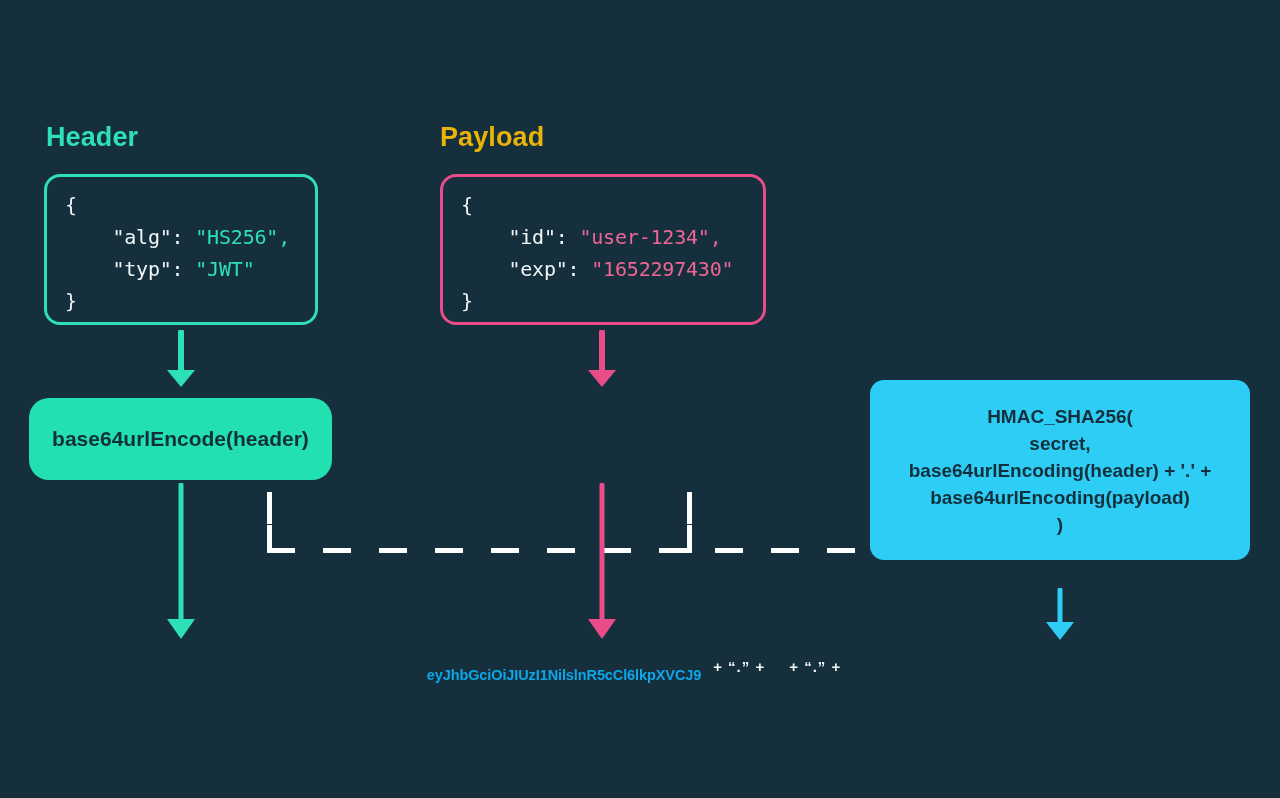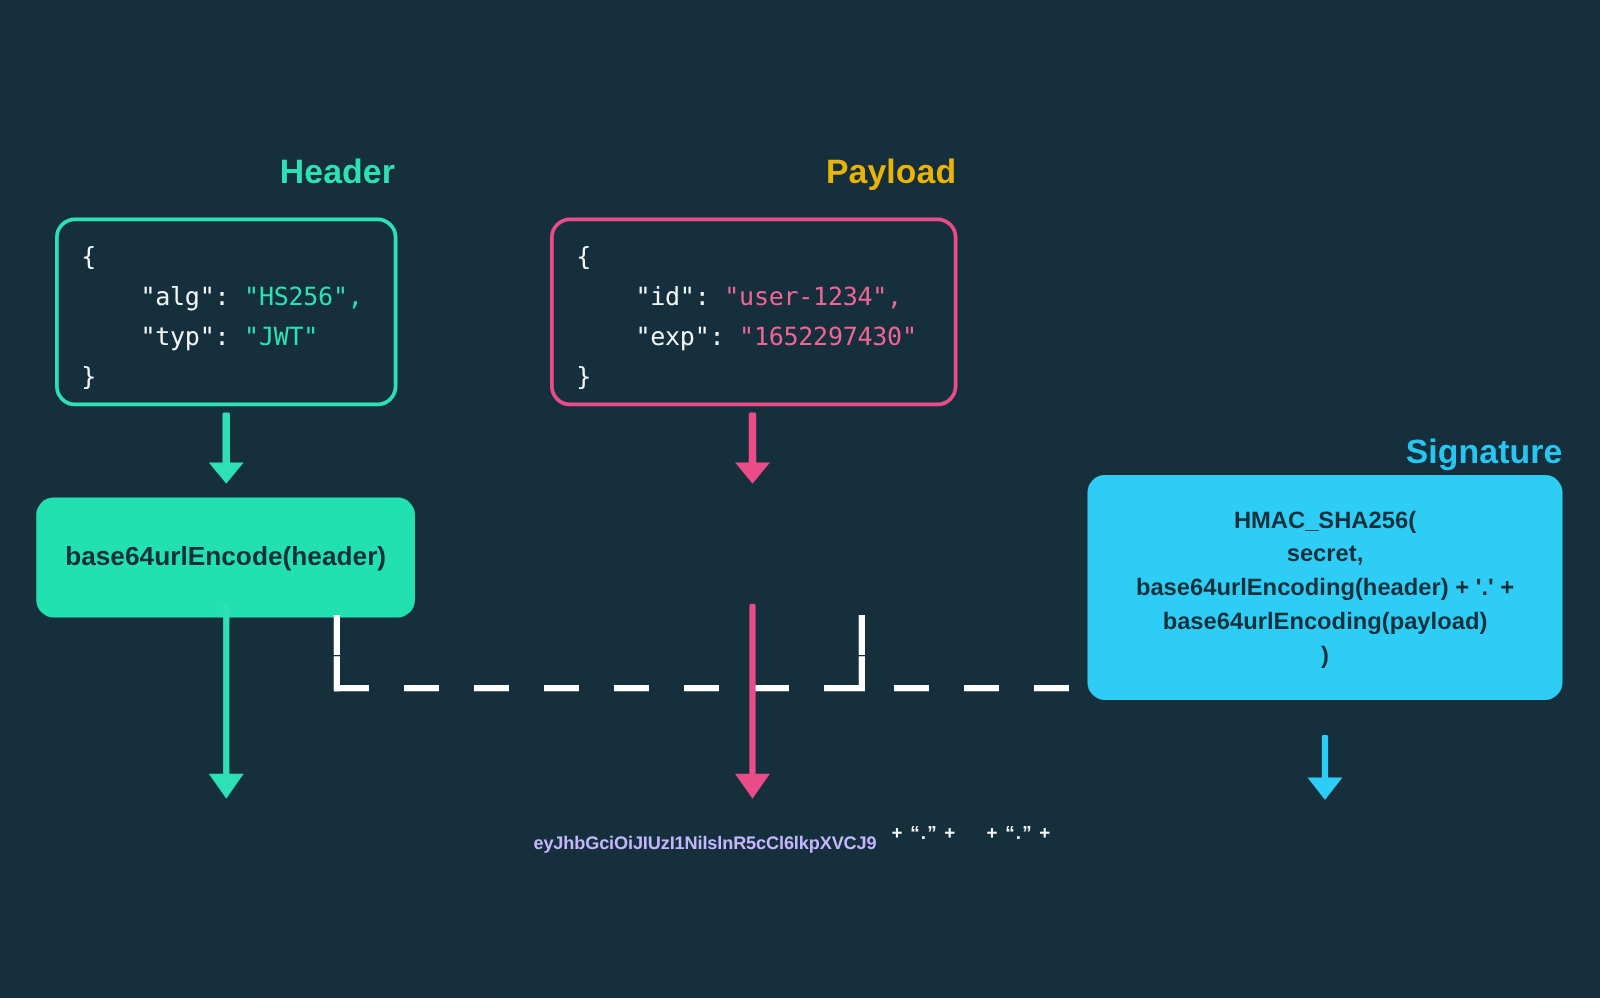--- a/index.html
+++ b/index.html
@@ -23,21 +23,21 @@
     height: 798px;
   }
 
   
   .col-title {
     position: absolute;
     font-size: 27px;
     font-weight: bold;
     letter-spacing: 0.1px;
     white-space: nowrap;
-    text-align: right;
+    text-align: left;
   }
   #title-header  { left: 46px;  top: 122px; width: 270px; color: #2ee0b6; }
   #title-payload { left: 440px; top: 122px; width: 325px; color: #eab308; }
   #title-signature { left: 872px; top: 346px; width: 378px; color: #27c6f0; }
 
   
   .json-box {
     position: absolute;
     border-radius: 16px;
     box-sizing: border-box;
@@ -74,23 +74,24 @@
     display: flex;
     align-items: center;
     justify-content: center;
     text-align: center;
     color: #12303c;
     font-weight: bold;
     box-sizing: border-box;
   }
   #pill-header {
     left: 29px; top: 398px;
-    width: 303px; height: 96px;
+    width: 303px; height: 82px;
     background: #22e0b0;
     font-size: 21px;
+    border-radius: 20px;
   }
   #pill-payload {
     left: 442px; top: 398px;
     width: 320px; height: 80px;
     background: #e04f8c;
     font-size: 21px;
   }
   #pill-signature {
     left: 870px; top: 380px;
     width: 380px; height: 180px;
@@ -129,21 +130,21 @@
     display: flex;
     align-items: center;
     justify-content: center;
     white-space: nowrap;
   }
   .token {
     font-size: 14.5px;
     font-weight: bold;
     letter-spacing: -0.1px;
   }
-  .token-header { color: #c4b5fd; margin-top: 17px; }
+  .token-header { color: #0ea5e9; margin-top: 17px; }
   .token-payload { color: #f0559b; }
   .token-signature { color: #2ecdf5; }
   .token-sep {
     color: #f2f6f7;
     font-size: 15px;
     font-weight: bold;
     padding: 0 12px;
     letter-spacing: 1px;
   }
 </style>
@@ -196,21 +197,20 @@
     <div class="dash-line" style="left:267px; top:548px; width:612px;"></div>
     <div class="dash-tick" style="left:267px; top:525px; height:28px;"></div>
     <div class="dash-tick" style="left:687px; top:525px; height:28px;"></div>
   </div>
 
   <svg class="arrow" style="left:581px; top:483px;" width="42" height="160" viewBox="0 0 42 160">
     <line x1="21" y1="2" x2="21" y2="140" stroke="#ea4c89" stroke-width="5" stroke-linecap="round"></line>
     <path d="M7 136 L21 156 L35 136 Z" fill="#ea4c89"></path>
   </svg>
 
-  <div class="col-title" id="title-signature">Signature</div>
 
   <div class="pill" id="pill-signature">
     <span class="sig-lines">HMAC_SHA256(
 secret,
 base64urlEncoding(header) + '.' +
 base64urlEncoding(payload)
 )</span>
   </div>
 
   <svg class="arrow" style="left:1039px; top:588px;" width="42" height="56" viewBox="0 0 42 56">

